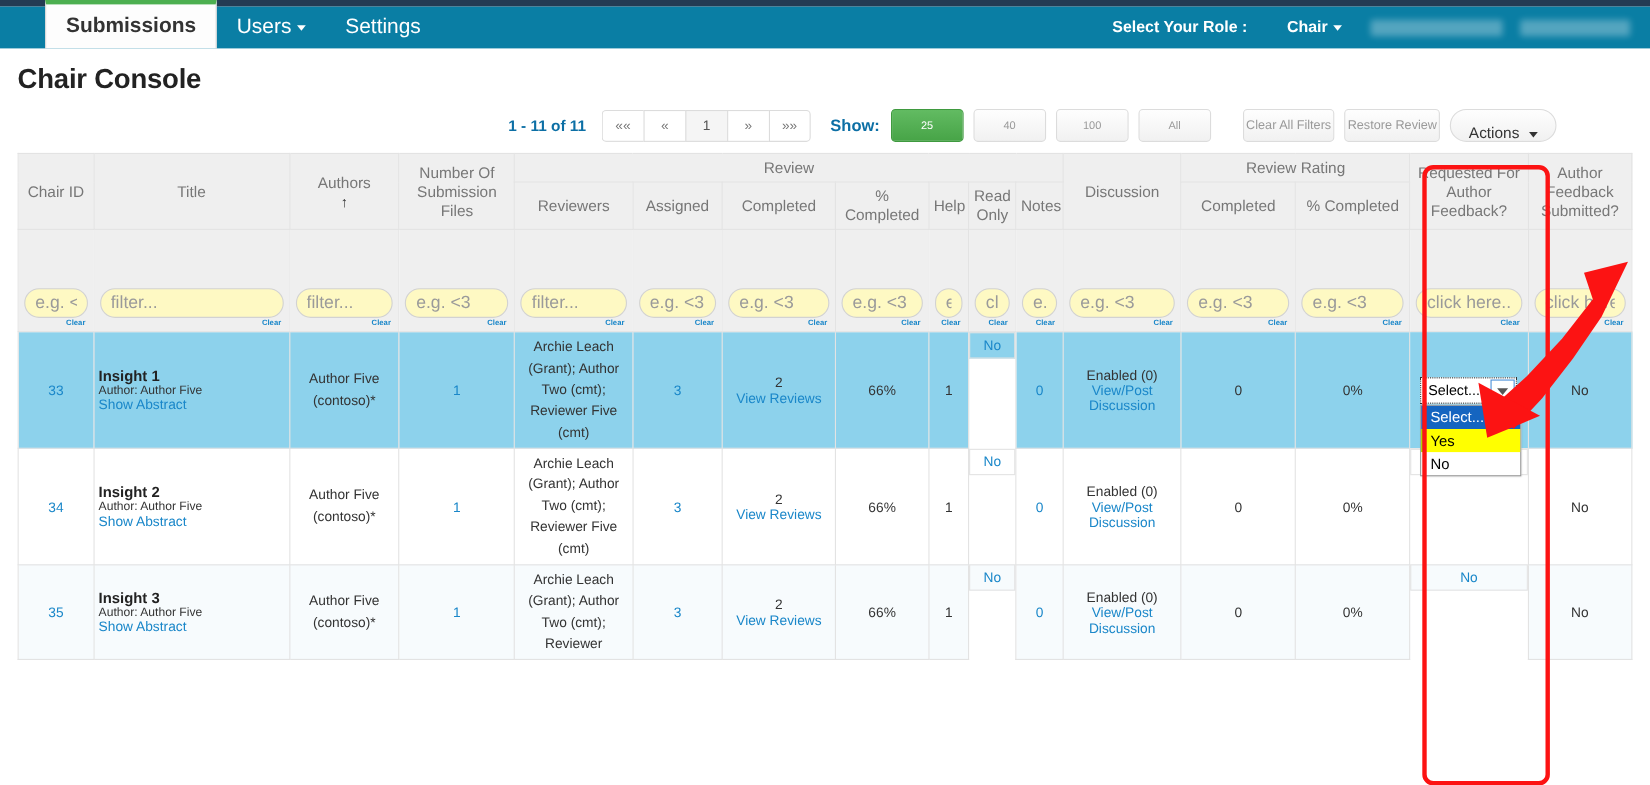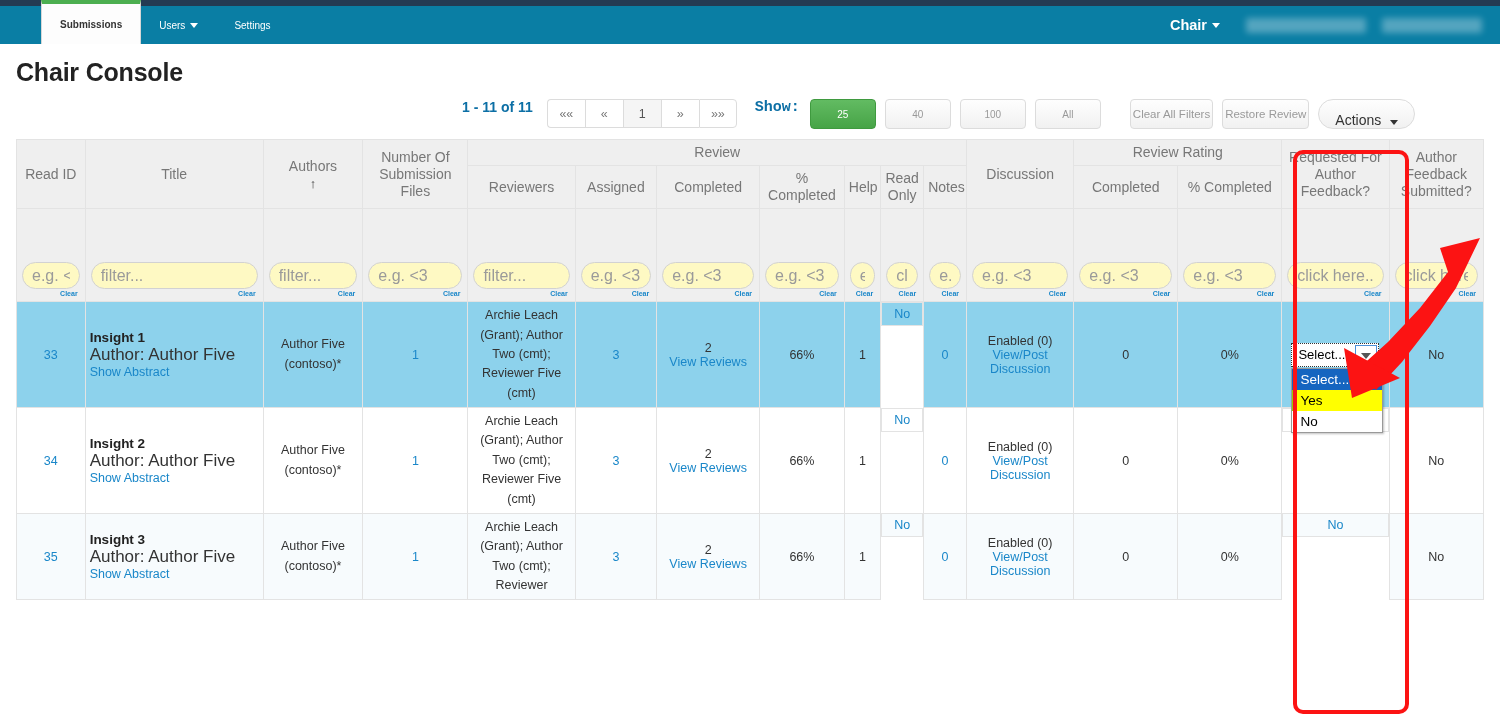--- a/index.html
+++ b/index.html
@@ -13,21 +13,21 @@
 
   
   .topstrip { height:6px; background:#243b53; }
   .navbar {
     height:38px; background:#0a7ea4;
     display:flex; align-items:stretch; position:relative;
   }
   .nav-left { display:flex; align-items:stretch; padding-left:41px; }
   .nav-tab {
     display:flex; align-items:center; padding:0 18px;
-    color:#fff; font-size:10px; white-space:nowrap;
+    color:#fff; font-size:19px; white-space:nowrap;
     cursor:pointer;
   }
   .nav-tab.active {
     background:#fdfdfd; color:#333; font-weight:600;
     border-top:4px solid #4caf50;
     margin-top:-6px; position:relative; z-index:3;
     border-left:1px solid #d7d7d7; border-right:1px solid #d7d7d7;
   }
   .caret {
     display:inline-block; width:0; height:0; margin-left:5px;
@@ -50,40 +50,40 @@
   .redact.r2 { width:100px; }
 
   
   .page-title {
     font-size:25px; font-weight:700; color:#222;
     padding:14px 0 8px 16px; letter-spacing:-0.2px;
   }
 
   
   .toolbar {
-    display:flex; align-items:flex-start; gap:0;
+    display:flex; align-items:center; gap:0;
     padding:4px 16px 10px 16px; font-size:13px;
   }
   .tb-count {
     color:#0c6fa5; font-weight:700; font-size:14px;
     margin-left:446px; margin-right:14px; white-space:nowrap;
   }
   .pager { display:flex; }
   .pager button {
     font-family:inherit; font-size:12.5px; color:#777;
     background:#fff; border:1px solid #dcdcdc;
     border-right:none; height:29px; min-width:38px;
     cursor:pointer;
   }
   .pager button:first-child { border-radius:4px 0 0 4px; }
   .pager button:last-child { border-right:1px solid #dcdcdc; border-radius:0 4px 4px 0; }
   .pager button.current { background:#f5f5f5; color:#555; }
   .tb-show {
     color:#0c6fa5; font-weight:700; font-size:15px;
-    margin-left:18px; margin-right:10px;font-family:Liberation Mono, monospace;
+    margin-left:18px; margin-right:10px;
   }
   .sbtn {
     font-family:inherit; font-size:10px; color:#999;
     background:linear-gradient(#fefefe,#f1f1f1);
     border:1px solid #dcdcdc; border-radius:4px;
     height:30px; width:66px; margin-right:9px; cursor:pointer;
   }
   .sbtn.green {
     background:linear-gradient(#62bb62,#47a447);
     border-color:#3f9a3f; color:#fff;
@@ -127,21 +127,21 @@
     display:block; text-align:right; color:#1a87c9;
     font-size:7px; font-weight:700; line-height:10px;
     padding-right:2px; cursor:pointer;
   }
 
   
   tbody tr.r-sel td { background:#8dd2ec; }
   tbody tr.r-white td { background:#ffffff; }
   tbody tr.r-alt td { background:#f7fbfd; }
   .ttl { font-weight:700; color:#222; font-size:13.5px; text-align:left; display:block; }
-  .ttl-line { color:#333; font-size:17px; text-align:left; display:block; }
+  .ttl-line { color:#333; font-size:11px; text-align:left; display:block; }
   a.lnk, .lnk {
     color:#1a87c9; text-decoration:none; cursor:pointer; display:block;
   }
   .lnk-left { text-align:left; }
   .pid { color:#1a87c9; }
   .stack { line-height:1.55; }
 
   
   .selwrap { position:relative; display:inline-block; }
   .fakesel {
@@ -191,20 +191,23 @@
     </div>
     <div class="nav-tab">
       <span>Users</span>
       <span class="caret"></span>
     </div>
     <div class="nav-tab">
       <span>Settings</span>
     </div>
   </div>
   <div class="nav-right">
+    <div class="nav-tab nav-plain">
+      <span>Select Your Role :</span>
+    </div>
     <div class="nav-tab">
       <span>Chair</span>
       <span class="caret"></span>
     </div>
     <div class="redact r1"></div>
     <div class="redact r2"></div>
   </div>
 </div>
 
 <div class="page-title">Chair Console</div>
@@ -246,21 +249,21 @@
         <col style="width:40px">
         <col style="width:40px">
         <col style="width:100px">
     <col style="width:97px">
         <col style="width:97px">
         <col style="width:100px">
         <col style="width:88px">
   </colgroup>
   <thead>
     <tr>
-      <th rowspan="2">Read ID</th>
+      <th rowspan="2">Chair ID</th>
       <th rowspan="2">Title</th>
       <th rowspan="2">
         <span>Authors</span>
         <span class="sortarrow">↑</span>
       </th>
       <th rowspan="2">Number Of Submission Files</th>
       <th colspan="7">Review</th>
       <th rowspan="2">Discussion</th>
       <th colspan="2">Review Rating</th>
       <th rowspan="2">Requested For Author Feedback?</th>

